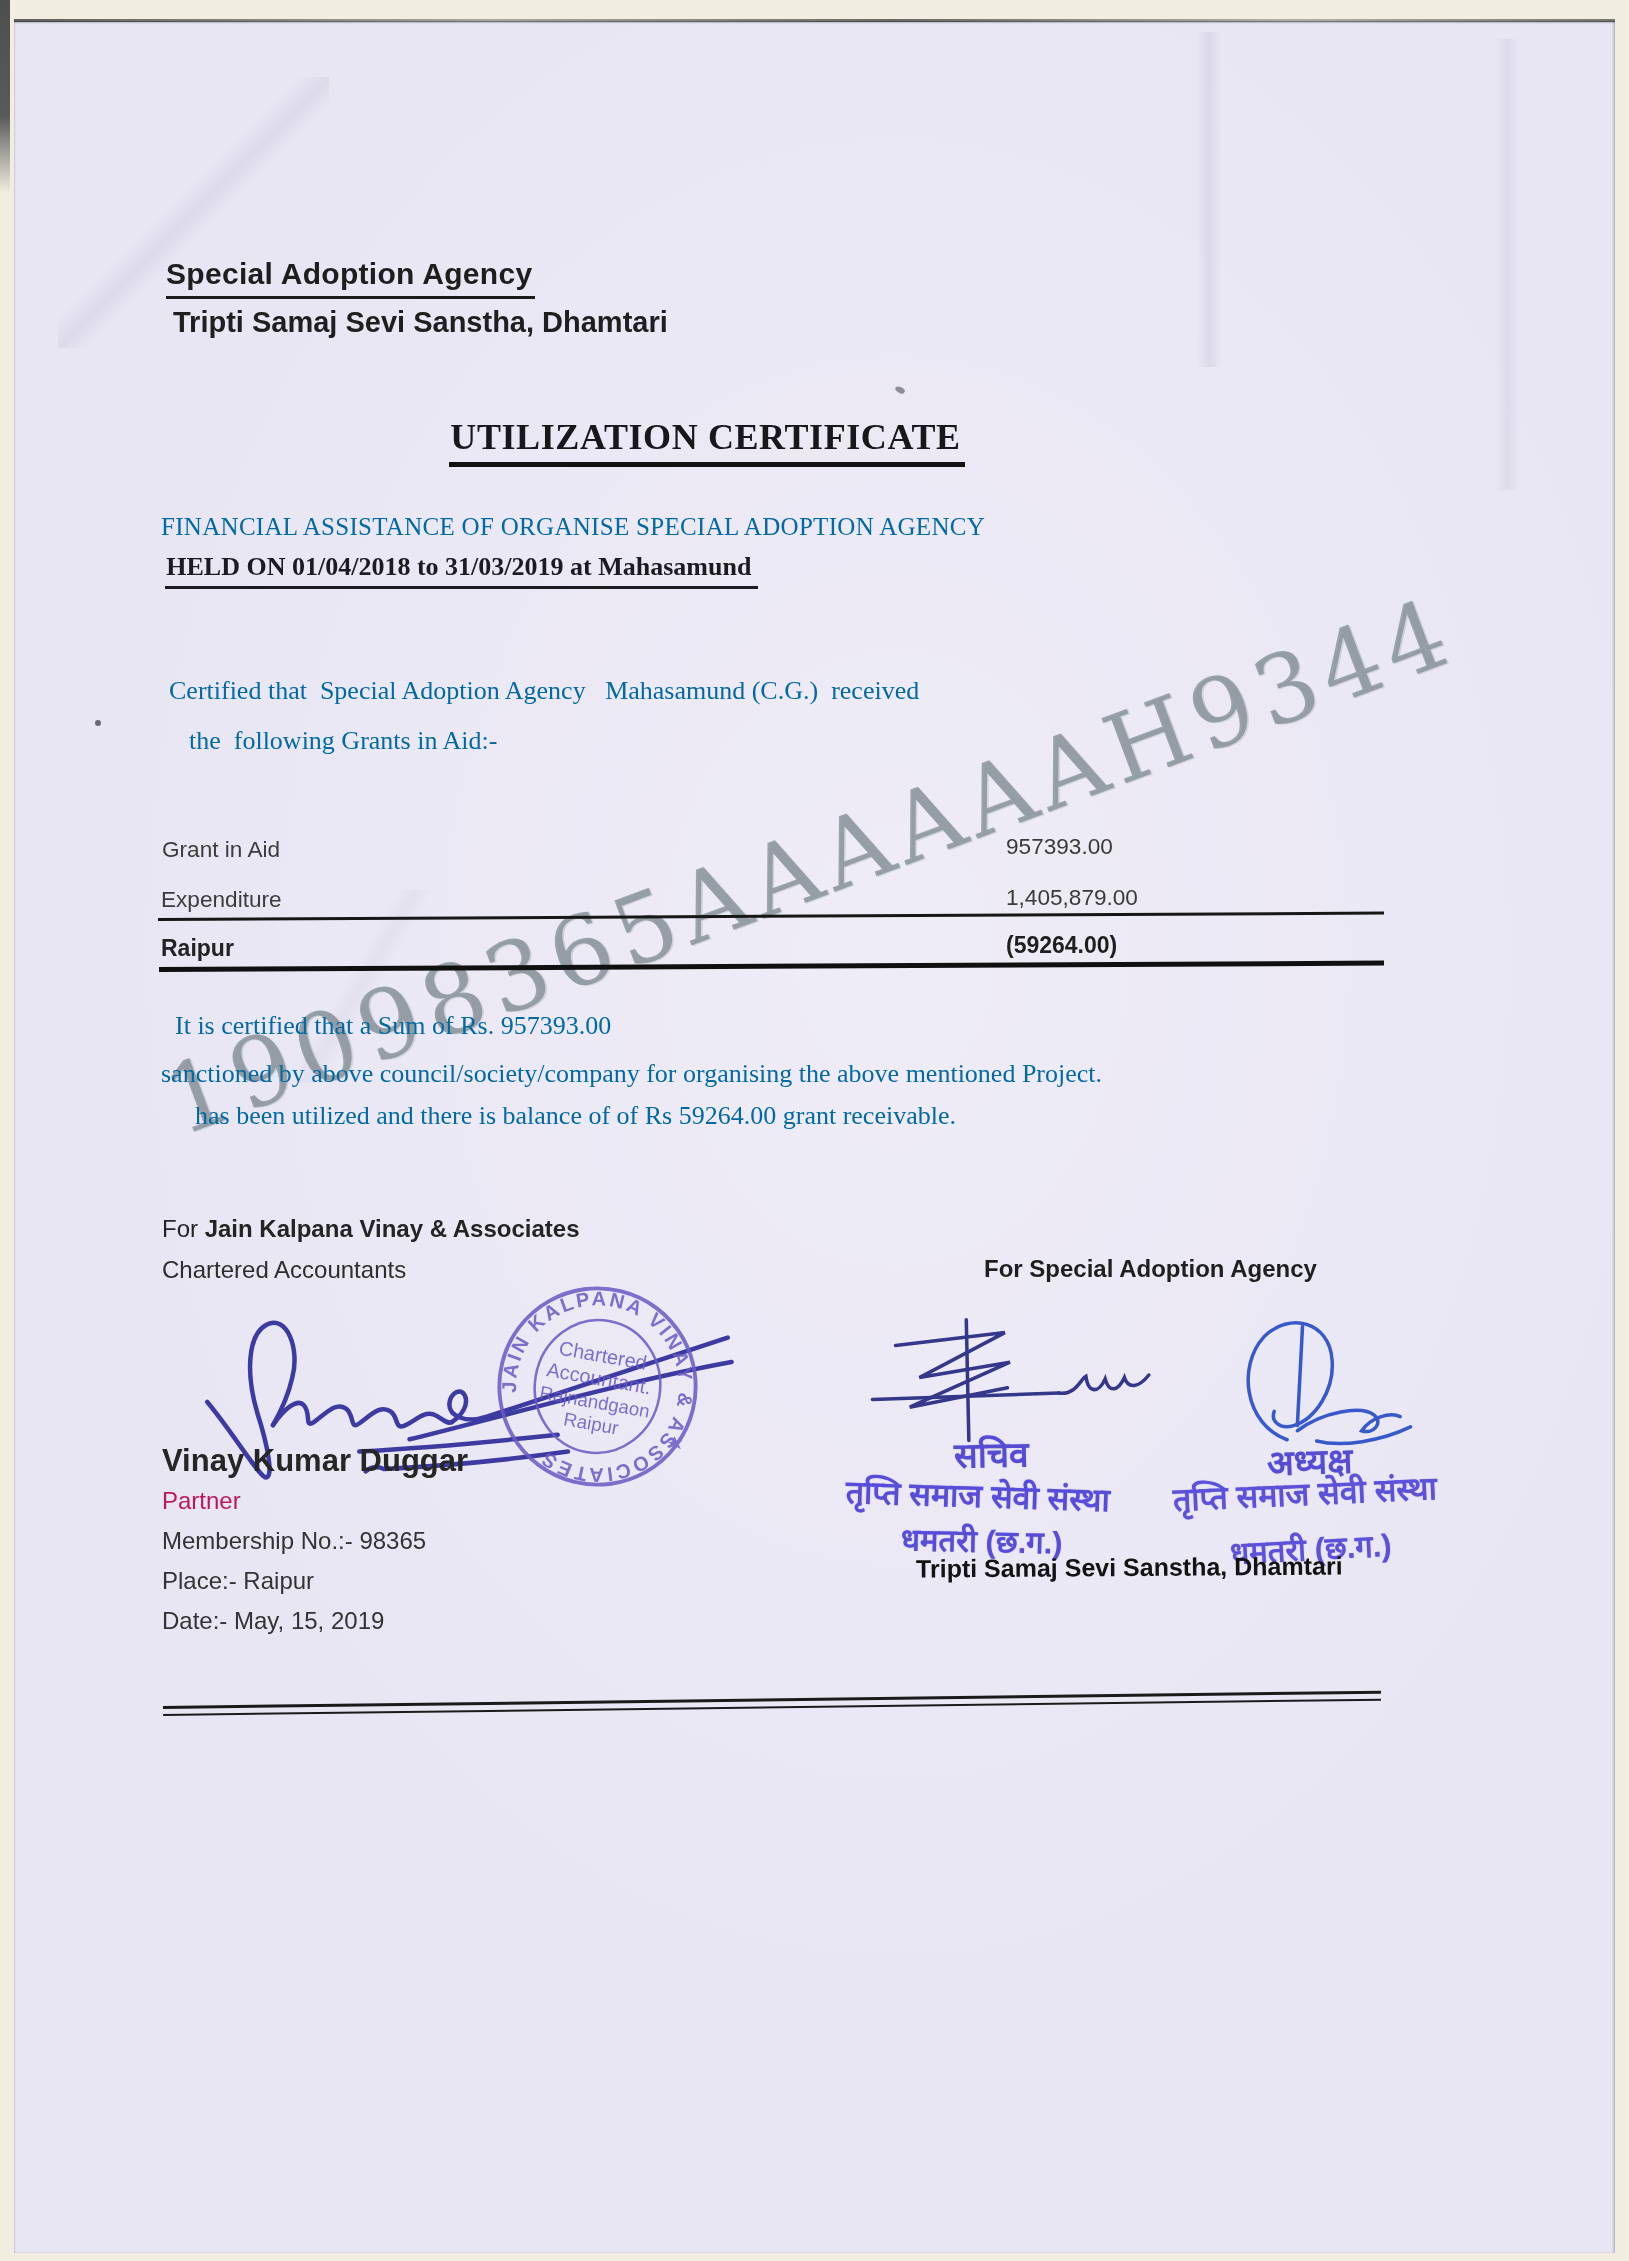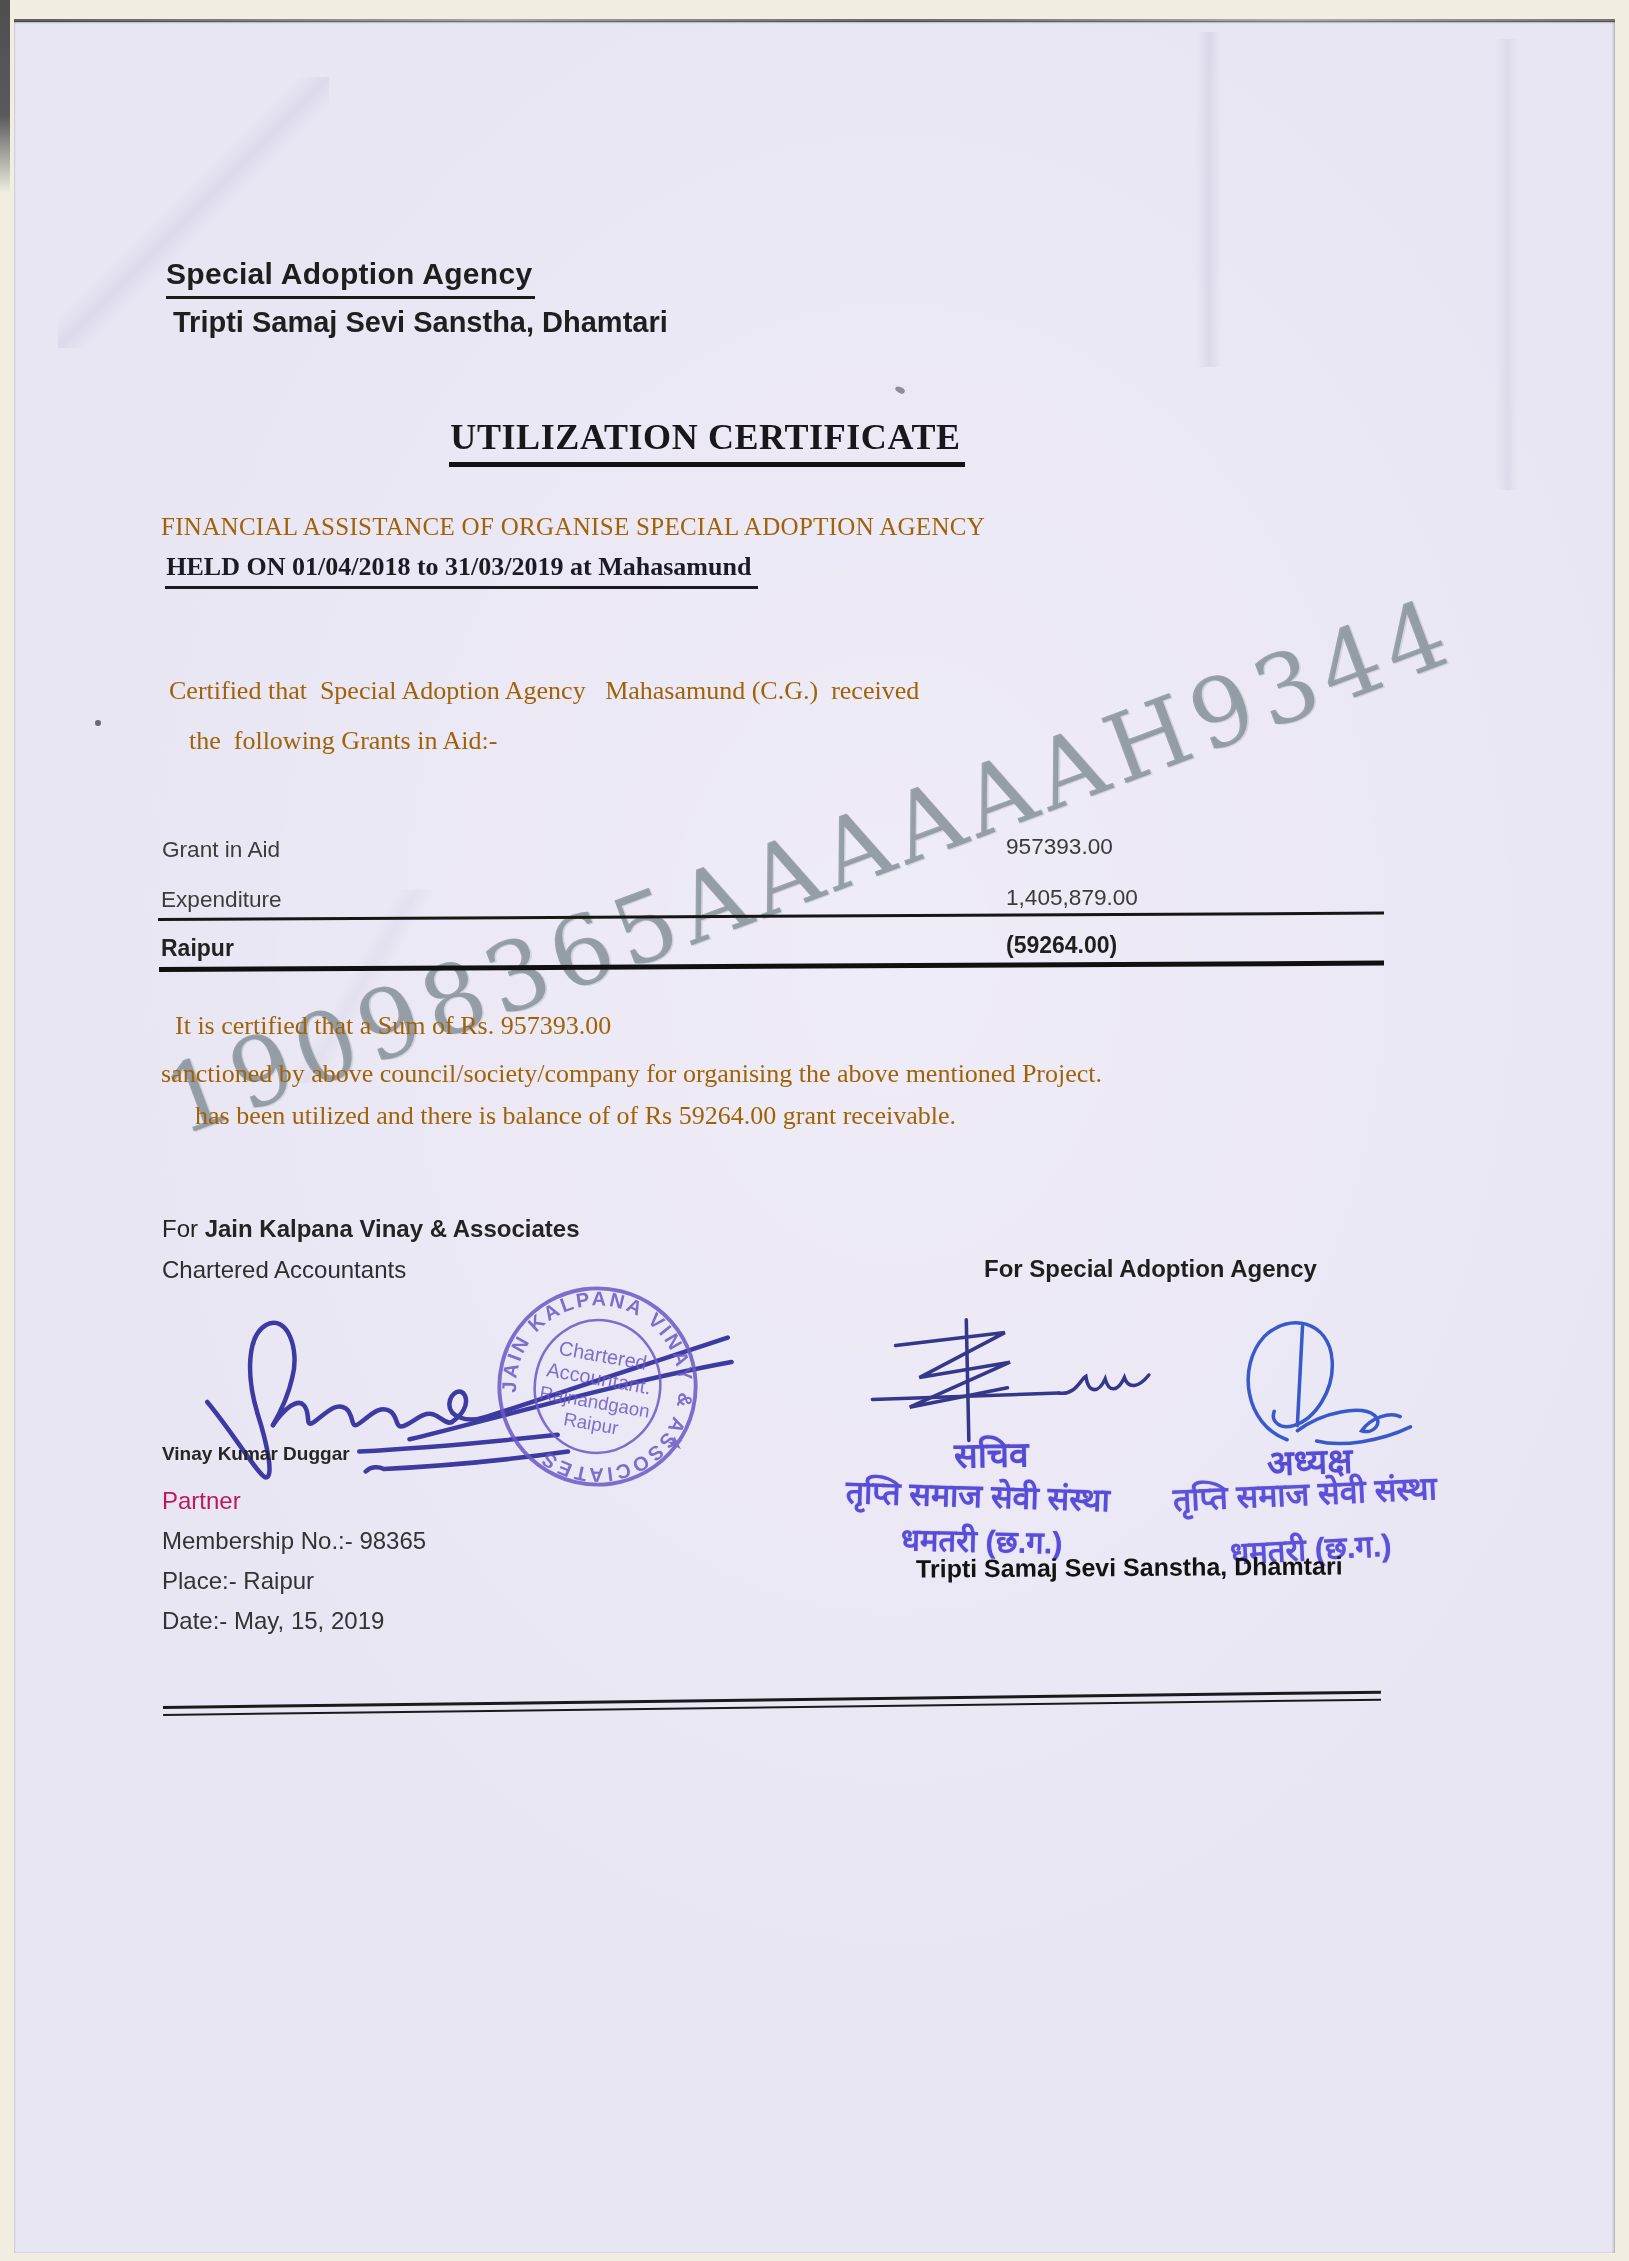--- a/index.html
+++ b/index.html
@@ -26,21 +26,21 @@
   .crease.c2{left:1196px;top:32px;width:26px;height:335px;
     background:linear-gradient(to right,rgba(0,0,0,0),rgba(110,110,150,.12),rgba(0,0,0,0));}
   .crease.c3{left:1496px;top:39px;width:23px;height:451px;
     background:linear-gradient(to right,rgba(0,0,0,0),rgba(110,110,150,.10),rgba(0,0,0,0));}
   .crease.c4{left:193px;top:890px;width:335px;height:193px;
     background:linear-gradient(120deg,rgba(0,0,0,0) 46%,rgba(120,120,160,.07) 50%,rgba(0,0,0,0) 54%);}
 
   
   .abs{position:absolute;white-space:pre;}
   .sans{font-family:"Liberation Sans",sans-serif;color:#242424;}
-  .serif{font-family:"Liberation Serif",serif;color:#a16207;}
+  .serif{font-family:"Liberation Serif",serif;color:#0369a1;}
   .b{font-weight:bold;}
 
   .header-agency{left:166px;top:257px;font-size:30px;font-weight:bold;letter-spacing:0.3px;
     border-bottom:3.2px solid #1b1b1b;padding:0 2.6px 4.5px 0;color:#1e1e1e;}
   .header-org{left:173px;top:306px;font-size:29px;font-weight:bold;color:#1f1f1f;}
 
   .doc-title{left:449px;top:416px;font-size:36px;font-weight:bold;letter-spacing:0.6px;
     border-bottom:5.2px solid #121212;padding:0 3.9px 3.9px 1.3px;color:#17171c;}
 
   .subject1{left:161px;top:513px;font-size:25px;letter-spacing:0.3px;}
@@ -74,21 +74,21 @@
     font-family:"DejaVu Serif",serif;font-size:95px;letter-spacing:7.7px;
     color:rgba(125,136,146,.72);
     transform:rotate(-20.5deg);transform-origin:0 100%;
     text-shadow:1.3px 1.3px 0 rgba(90,110,100,.18);
   }
 
   .for-jain{left:162px;top:1215px;font-size:24px;color:#242424;}
   .chartered{left:162px;top:1256px;font-size:24px;color:#2e2e2e;}
   .for-saa{left:984px;top:1255px;font-size:24px;font-weight:bold;color:#1f1f1f;}
 
-  .sig-name{left:162px;top:1443px;font-size:19px;font-weight:bold;color:#262626;}
+  .sig-name{left:162px;top:1443px;font-size:31px;font-weight:bold;color:#262626;}
   .sig-role{left:162px;top:1487px;font-size:24px;color:#be185d;}
   .sig-mem{left:162px;top:1527px;font-size:24px;color:#333;}
   .sig-place{left:162px;top:1567px;font-size:24px;color:#333;}
   .sig-date{left:162px;top:1607px;font-size:24px;color:#333;}
 
   .svgbox{position:absolute;}
 
   .hindi{font-family:"Liberation Sans",sans-serif,sans-serif;font-weight:bold;color:#4a3fd2;}
   .st-sachiv{left:954px;top:1430px;font-size:35px;transform:rotate(-1deg);}
   .st-lorg{left:846px;top:1469px;font-size:32px;transform:rotate(1.8deg);transform-origin:left center;color:#4c40d6;}

